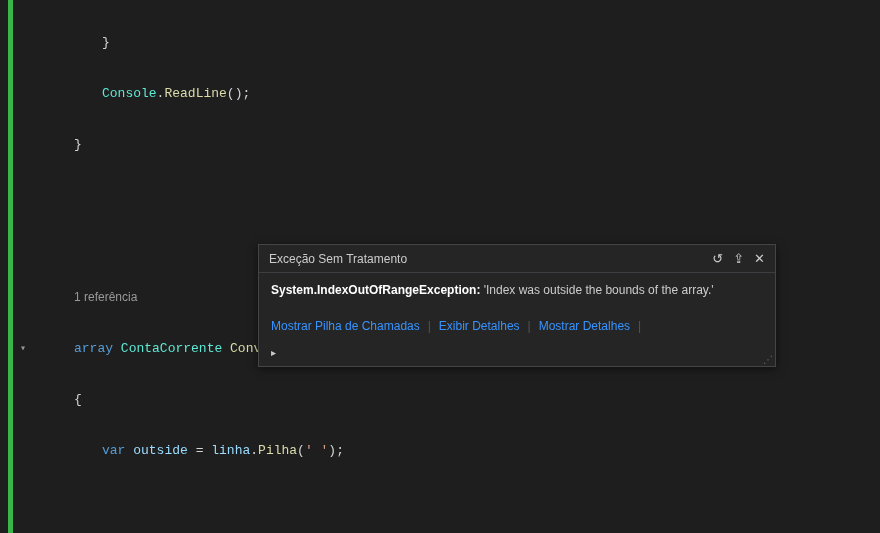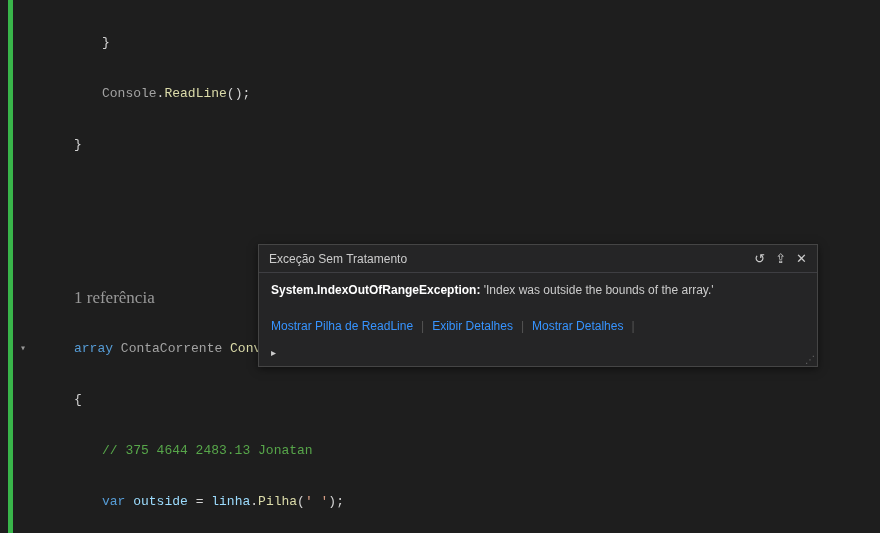--- a/index.html
+++ b/index.html
@@ -36,43 +36,43 @@
       top: 0;
       right: 0;
       white-space: pre;
       line-height: 17px;
       padding-left: 18px;
     }
     .line { height: 17px; }
     .ind2 { padding-left: 56px; }
     .ind3 { padding-left: 84px; }
     .kw { color: #569cd6; }
-    .type { color: #a3a3a3; }
+    .type { color: #5eead4; }
     .method { color: #dcdcaa; }
     .str { color: #d69d85; }
     .comment { color: #57a64a; }
     .var { color: #9cdcfe; }
     .white { color: #d4d4d4; }
-    .codelens { color: #999999; font-size: 17px; font-family: Liberation Serif, serif; text-align: right; }
+    .codelens { color: #999999; font-size: 12px; font-family: Liberation Sans, sans-serif; text-align: right; }
     .highlight-bg {
       background: #0e639c;
       border: 1px solid #1177bb;
       padding: 0 1px;
     }
     .collapse-icon {
       position: absolute;
       left: 20px;
       font-size: 10px;
       color: #999;
     }
     .popup {
       position: absolute;
       left: 258px;
       top: 244px;
-      width: 560px;
+      width: 518px;
       background: #252526;
       border: 1px solid #454545;
       font-family: 'Segoe UI', Tahoma, sans-serif;
       font-size: 12px;
       color: #cccccc;
       z-index: 100;
       box-shadow: 0 2px 8px rgba(0,0,0,0.5);
     }
     .popup-header {
       display: flex;
@@ -125,21 +125,20 @@
 
 <div class="code">
   <div class="line ind3"><span class="white">}</span></div>
   <div class="line ind3"><span class="type">Console</span><span class="white">.</span><span class="method">ReadLine</span><span class="white">();</span></div>
   <div class="line ind2"><span class="white">}</span></div>
   <div class="line"></div>
   <div class="line"></div>
   <div class="line ind2"><span class="codelens">1 referência</span></div>
   <div class="line ind2"><span class="collapse-icon">▾</span><span class="kw">array</span> <span class="type">ContaCorrente</span> <span class="method">ConverterStringParaContaCorrente</span><span class="white">(</span><span class="kw highlight-bg">string</span> <span class="var">linha</span><span class="white">)</span></div>
   <div class="line ind2"><span class="white">{</span></div>
-  <div class="line ind3"><span class="comment">// 375 4644 2483.13 Jonatan</span></div>
   <div class="line ind3"><span class="kw">var</span> <span class="var">outside</span> <span class="white">=</span> <span class="var">linha</span><span class="white">.</span><span class="method">Pilha</span><span class="white">(</span><span class="str">' '</span><span class="white">);</span></div>
   
   
   
   
   
   
   
   
   
@@ -163,21 +162,21 @@
       <span class="popup-icon">↺</span>
       <span class="popup-icon">⇪</span>
       <span class="popup-icon">✕</span>
     </div>
   </div>
   <div class="popup-body">
     <span class="popup-exc">System.IndexOutOfRangeException:</span>
     <span class="popup-message">'Index was outside the bounds of the array.'</span>
   </div>
   <div class="popup-links">
-    <span class="popup-link">Mostrar Pilha de ReadLine</span>
+    <span class="popup-link">Mostrar Pilha de Chamadas</span>
     <span class="popup-sep">|</span>
     <span class="popup-link">Exibir Detalhes</span>
     <span class="popup-sep">|</span>
     <span class="popup-link">Mostrar Detalhes</span>
     <span class="popup-sep">|</span>
   </div>
   <div class="popup-footer">
     <span class="chev">▸</span>
   </div>
   <div class="resize-grip">⋰</div>

